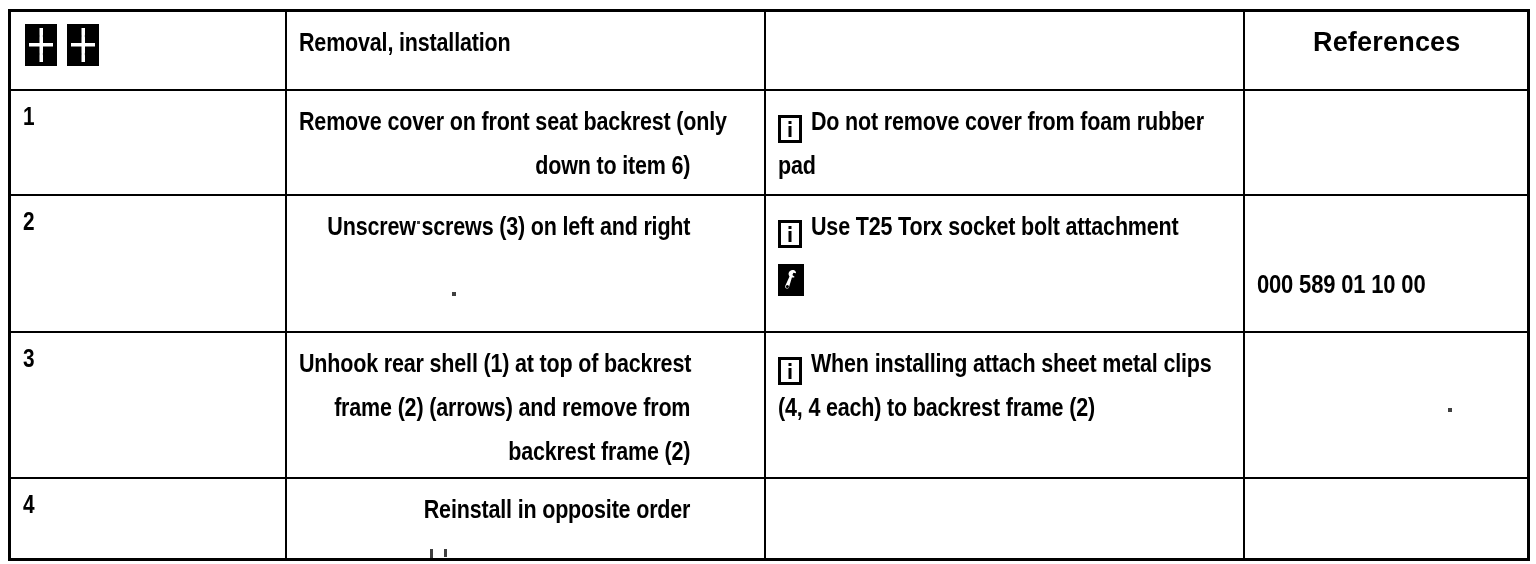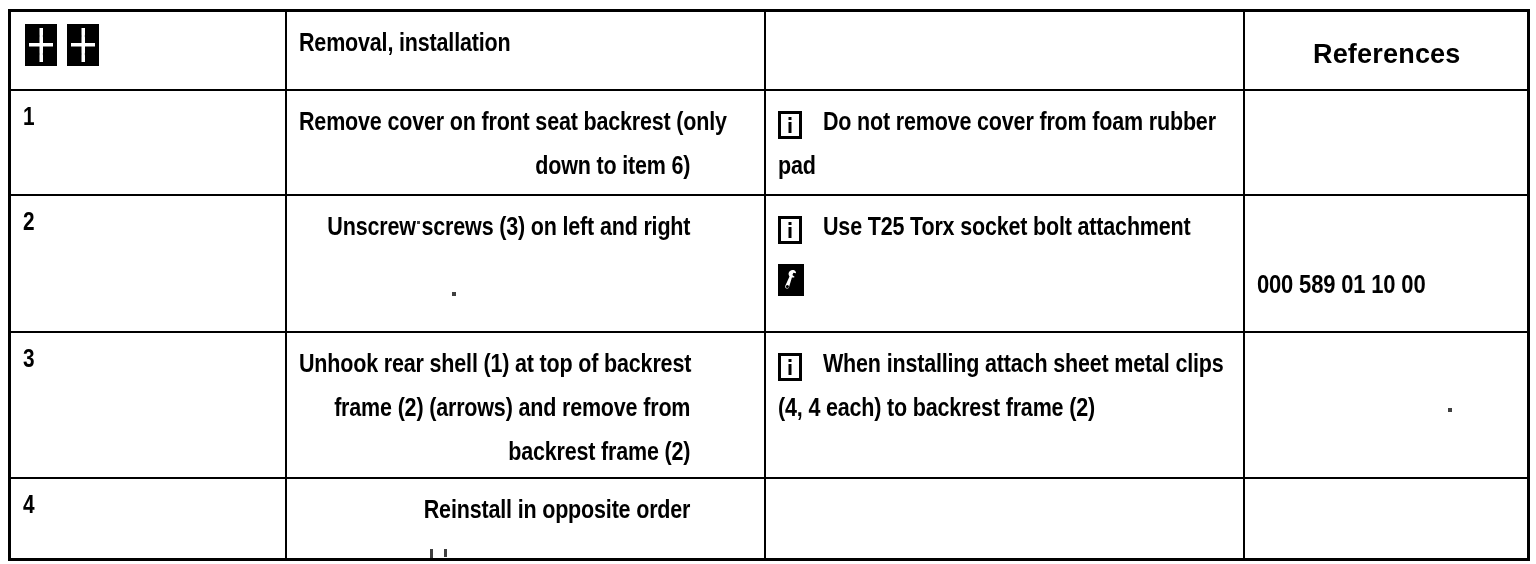--- a/index.html
+++ b/index.html
@@ -100,21 +100,21 @@
   
   .ref-header {
     font-family: "Liberation Sans", sans-serif;
     font-weight: bold;
     font-size: 27px;
     line-height: 40px;
     text-align: center;
     letter-spacing: 0.2px;
   }
   .ref-header-pad {
-    padding-top: 22px;
+    padding-top: 10px;
   }
 
   
   .ref-cell-inner {
     height: 100%;
     display: flex;
     flex-direction: column;
     justify-content: flex-end;
     padding: 0 19px 32px 12px;
     box-sizing: border-box;
@@ -126,22 +126,22 @@
     line-height: 30px;
     letter-spacing: -0.2px;
     transform: scaleX(0.88);
     transform-origin: left center;
     white-space: nowrap;
   }
 
   
   .note-line {
     display: flex;
-    align-items: center;
-    gap: 12px;
+    align-items: flex-end;
+    gap: 0;
   }
   .note-text {
     font-family: "Liberation Sans", sans-serif;
     font-weight: bold;
     font-size: 25px;
     line-height: 44px;
     letter-spacing: -0.2px;
     transform: scaleX(0.86);
     transform-origin: left top;
     white-space: nowrap;

